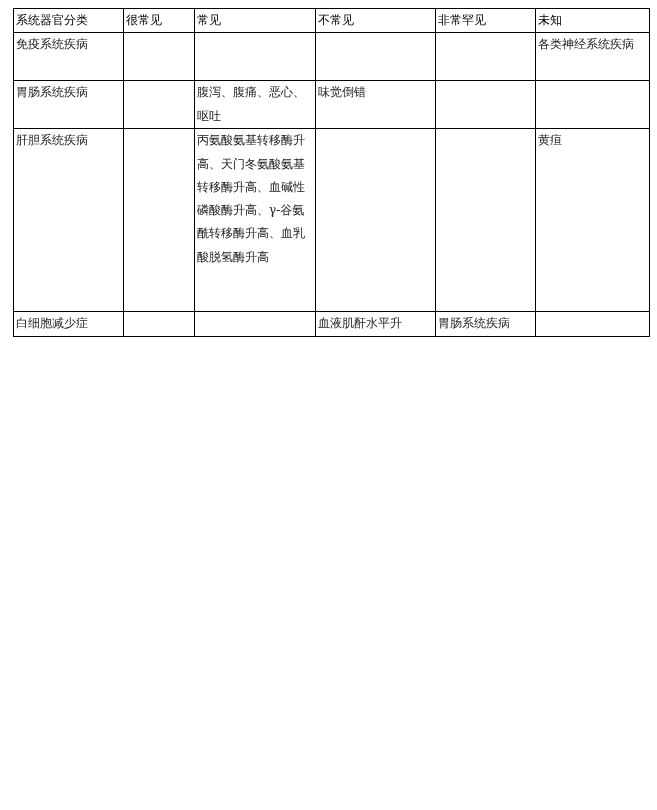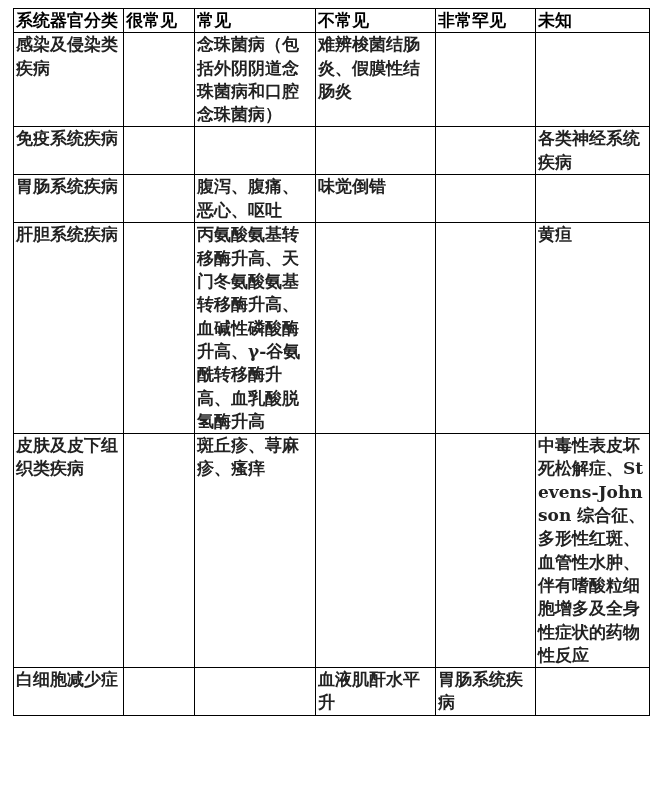--- a/index.html
+++ b/index.html
@@ -1,22 +1,22 @@
 <!DOCTYPE html>
 <html><head>
 <meta charset="utf-8">
 <style>
   html, body { margin: 0; padding: 0; background: #ffffff; }
   body { width: 657px; height: 810px; position: relative; overflow: hidden;
          font-family: "DejaVu Serif", "Liberation Serif", serif; color: #000; }
   table.adr { position: absolute; left: 13px; top: 8px; border-collapse: collapse;
               table-layout: fixed; width: 636px; }
   table.adr td, table.adr th { border: 1.3px solid #000; vertical-align: top;
-              padding: 0 1px 0 2px; font-size: 17px; line-height: 23.3px;
-              text-align: left; font-weight: bold; word-break: break-all; overflow: hidden; }
+              padding: 0 1px 0 2px; font-size: 12px; line-height: 23.3px;
+              text-align: left; font-weight: normal; word-break: break-all; overflow: hidden; }
   table.adr th { color: #000; }
   table.adr td { color: #222; }
   col.c1 { width: 110px; } col.c2 { width: 71px; } col.c3 { width: 121px; }
   col.c4 { width: 120px; } col.c5 { width: 100px; } col.c6 { width: 114px; }
   tr.h0 { height: 24px; } tr.r1 { height: 93px; } tr.r2 { height: 93px; }
   tr.r3 { height: 48px; } tr.r4 { height: 47px; } tr.r5 { height: 48px; }
   tr.r6 { height: 183px; } tr.r7 { height: 233px; } tr.r8 { height: 24px; }
 </style>
 </head>
 <body>
@@ -34,28 +34,20 @@
     <tr class="h0">
       <th>系统器官分类</th>
       <th>很常见</th>
       <th>常见</th>
       <th>不常见</th>
       <th>非常罕见</th>
       <th>未知</th>
     </tr>
   </thead>
   <tbody>
-    <tr class="r1">
-      <td>感染及侵染类疾病</td>
-      <td></td>
-      <td>念珠菌病（包括外阴阴道念珠菌病和口腔念珠菌病）</td>
-      <td>难辨梭菌结肠炎、假膜性结肠炎</td>
-      <td></td>
-      <td></td>
-    </tr>
     <tr class="r3">
       <td>免疫系统疾病</td>
       <td></td>
       <td></td>
       <td></td>
       <td></td>
       <td>各类神经系统疾病</td>
     </tr>
     <tr class="r5">
       <td>胃肠系统疾病</td>
@@ -66,28 +58,20 @@
       <td></td>
     </tr>
     <tr class="r6">
       <td>肝胆系统疾病</td>
       <td></td>
       <td>丙氨酸氨基转移酶升高、天门冬氨酸氨基转移酶升高、血碱性磷酸酶升高、γ-谷氨酰转移酶升高、血乳酸脱氢酶升高</td>
       <td></td>
       <td></td>
       <td>黄疸</td>
     </tr>
-    <tr class="r7">
-      <td>皮肤及皮下组织类疾病</td>
-      <td></td>
-      <td>斑丘疹、荨麻疹、瘙痒</td>
-      <td></td>
-      <td></td>
-      <td>中毒性表皮坏死松解症、Stevens-Johnson 综合征、多形性红斑、血管性水肿、伴有嗜酸粒细胞增多及全身性症状的药物性反应</td>
-    </tr>
     <tr class="r8">
       <td>白细胞减少症</td>
       <td></td>
       <td></td>
       <td>血液肌酐水平升</td>
       <td>胃肠系统疾病</td>
       <td></td>
     </tr>
   </tbody>
 </table>

